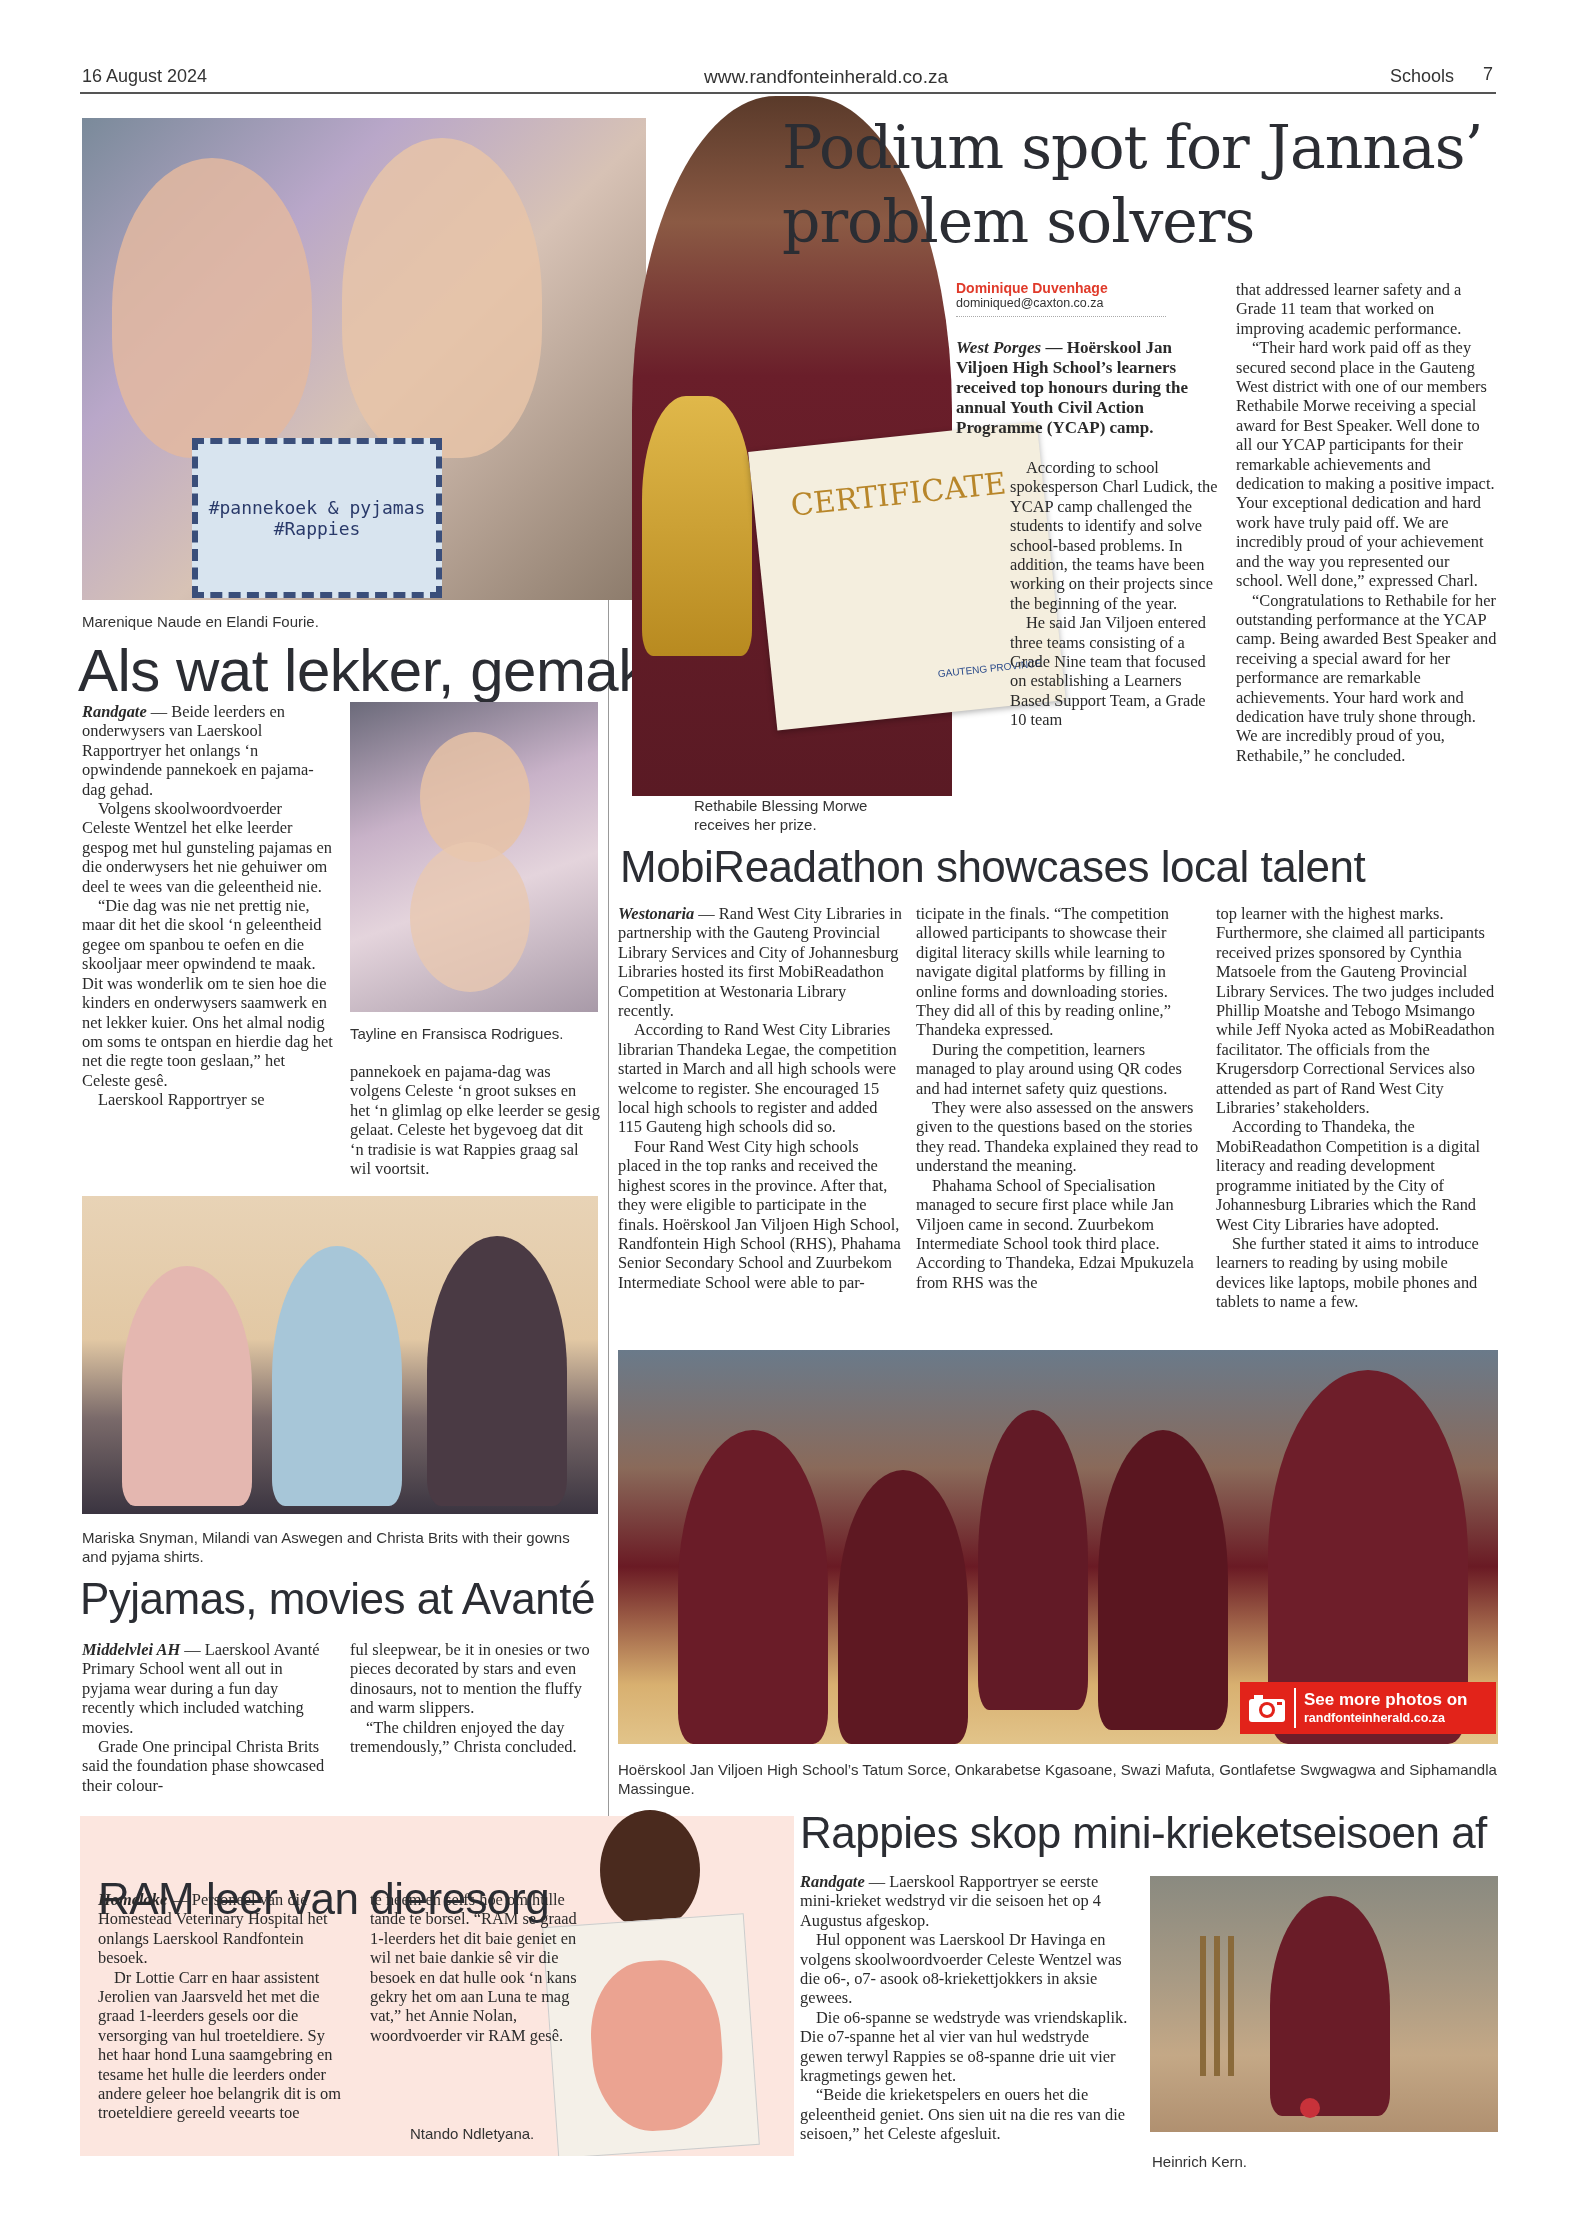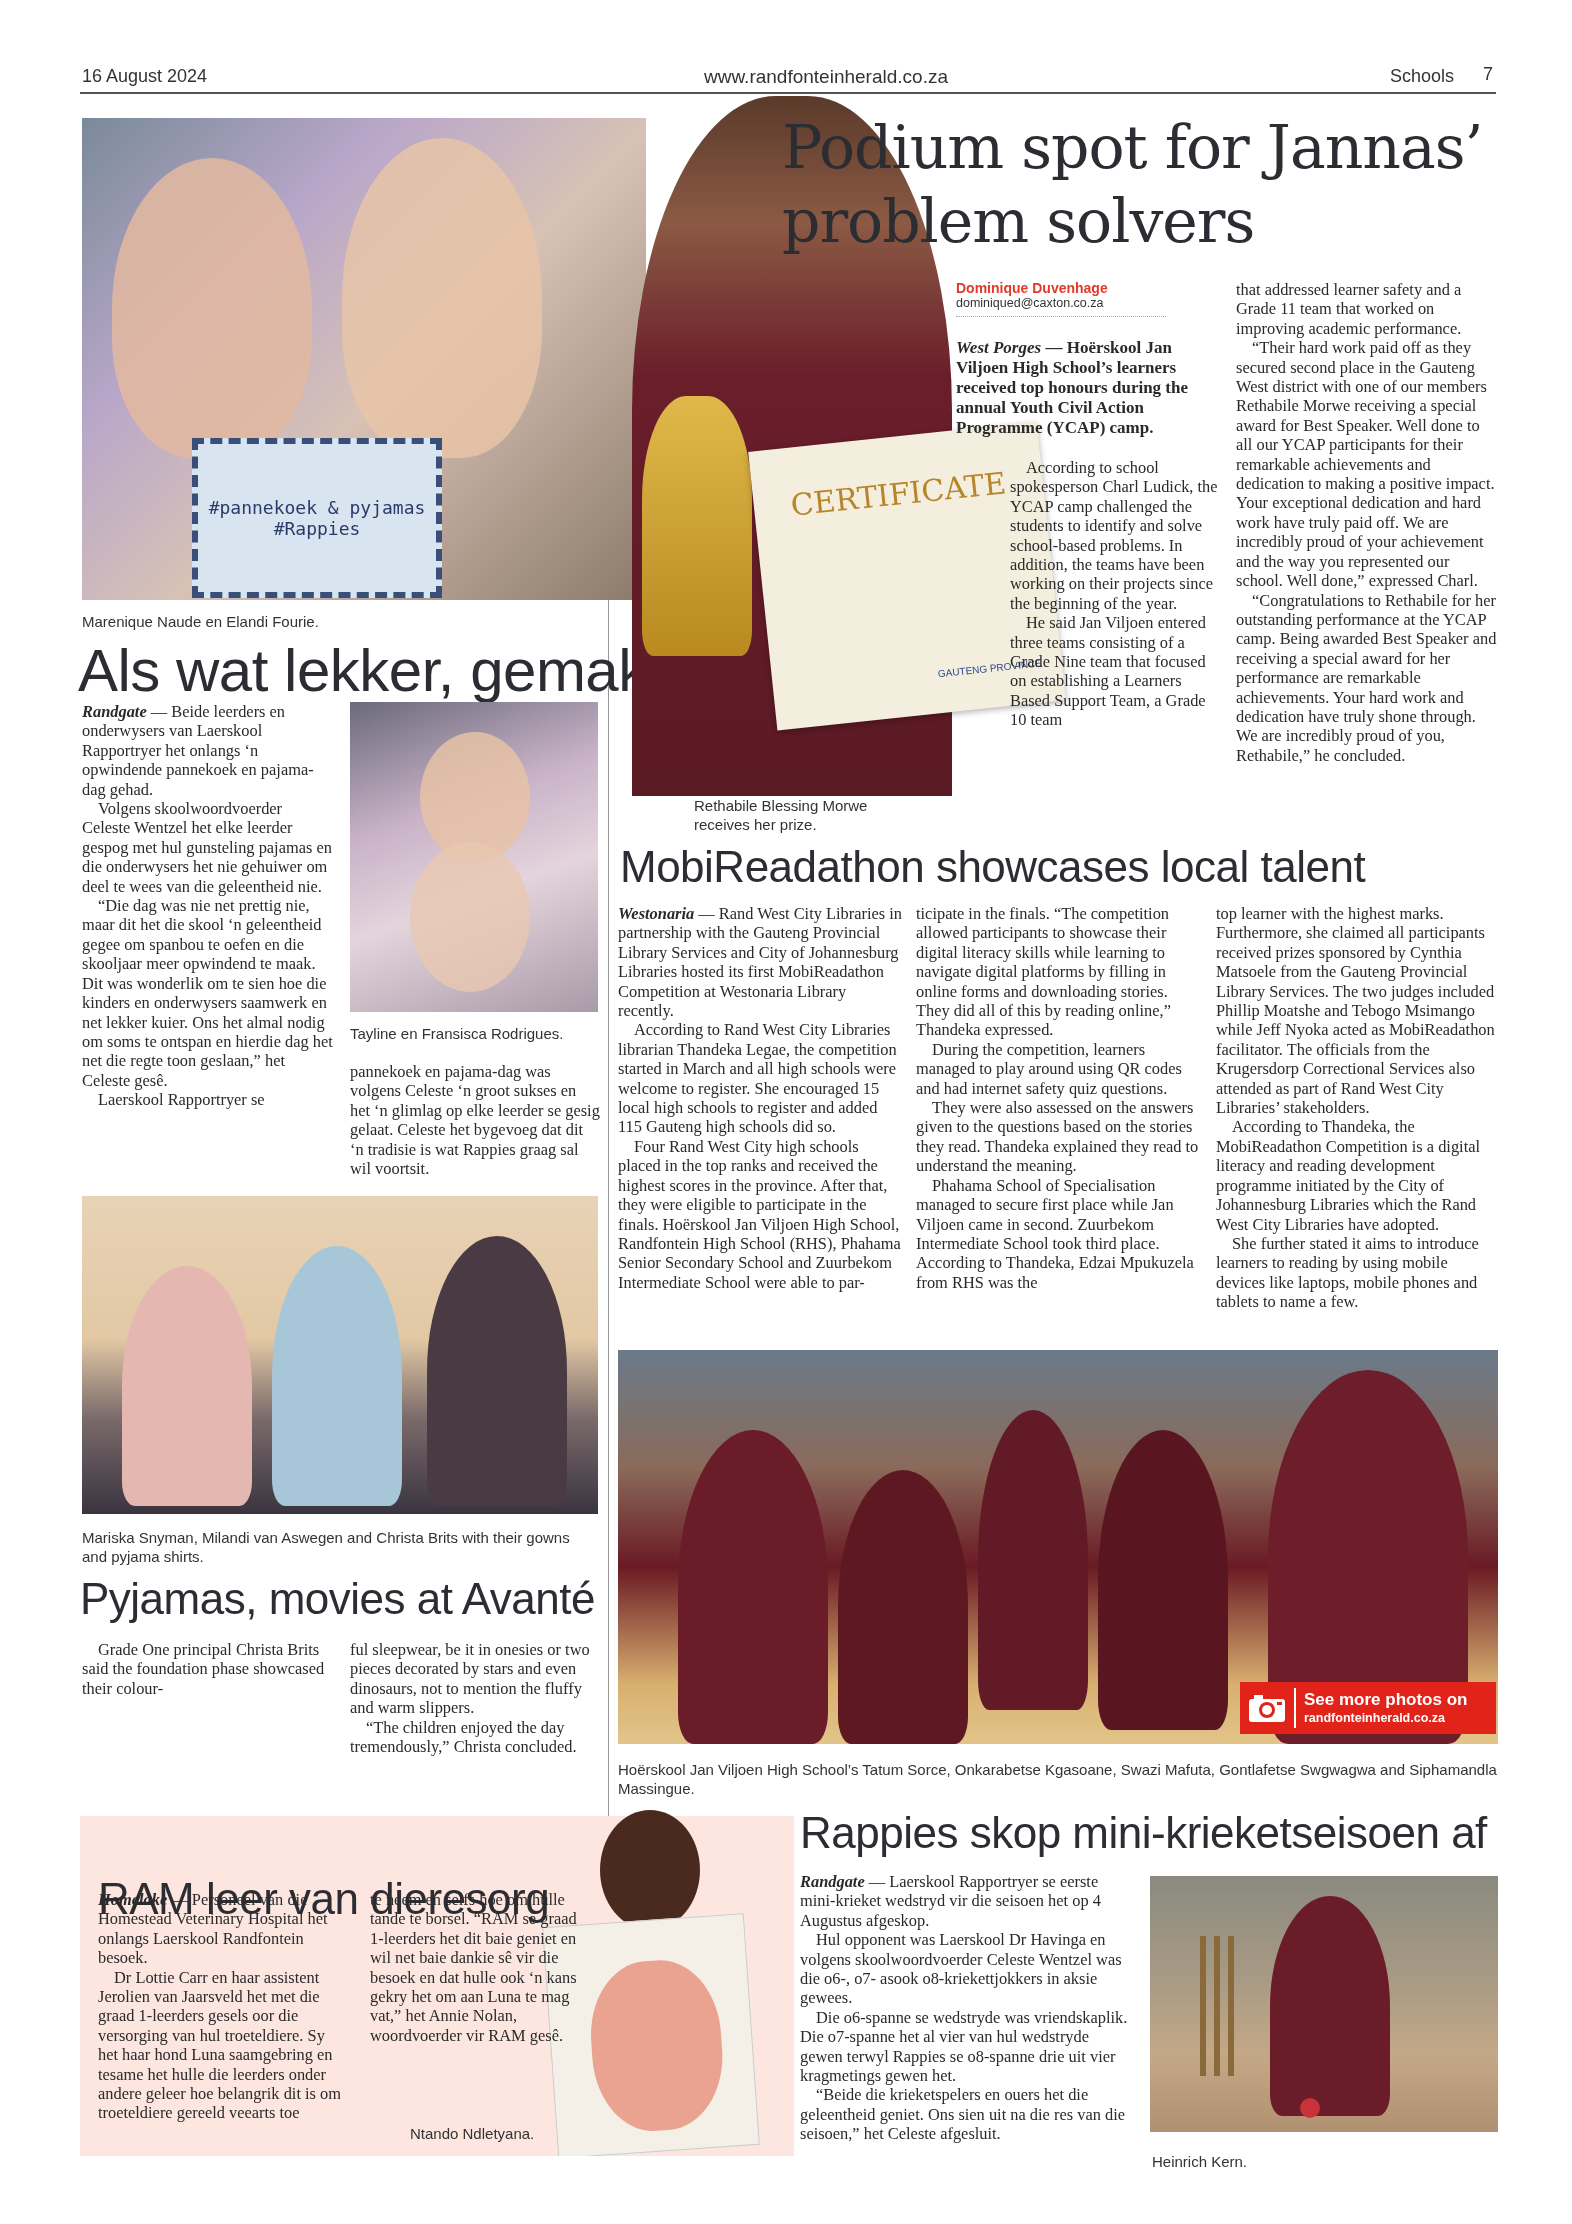--- a/index.html
+++ b/index.html
@@ -59,20 +59,21 @@
 </div>
 
 <div class="photo" style="left:82px;top:1196px;width:516px;height:318px;background:linear-gradient(180deg,#e8d3b6 0%,#e2c8a4 45%,#7a6a6a 70%,#3a3440 100%);">
   <div class="abs" style="left:40px;top:70px;width:130px;height:240px;border-radius:50% 50% 10% 10%;background:#e4b7b0;"></div>
   <div class="abs" style="left:190px;top:50px;width:130px;height:260px;border-radius:50% 50% 10% 10%;background:#a7c6d8;"></div>
   <div class="abs" style="left:345px;top:40px;width:140px;height:270px;border-radius:50% 50% 10% 10%;background:#4a3a44;"></div>
 </div>
 <div class="abs cap" style="left:82px;top:1528px;width:500px;">Mariska Snyman, Milandi van Aswegen and Christa Brits with their gowns and pyjama shirts.</div>
 <h2 class="abs h-sans" style="left:80px;top:1574px;font-size:44px;">Pyjamas, movies at Avanté</h2>
 <div class="abs body" style="left:82px;top:1640px;width:252px;">
+  <p class="first"><span class="dateline">Middelvlei AH</span> <span>— Laerskool Avanté Primary School went all out in pyjama wear during a fun day recently which included watching movies.</span></p>
   <p>Grade One principal Christa Brits said the foundation phase showcased their colour-</p>
 </div>
 <div class="abs body" style="left:350px;top:1640px;width:250px;">
   <p class="first">ful sleepwear, be it in onesies or two pieces decorated by stars and even dinosaurs, not to mention the fluffy and warm slippers.</p>
   <p>“The children enjoyed the day tremendously,” Christa concluded.</p>
 </div>
 
 <div class="photo" style="left:612px;top:96px;width:500px;height:700px;">
   <div class="abs" style="left:20px;top:0;width:320px;height:700px;background:linear-gradient(180deg,#5a3a2a 0%,#8b5a44 18%,#6a1e2a 40%,#5a1a24 100%);border-radius:45% 45% 0 0;"></div>
   <div class="abs" style="left:30px;top:300px;width:110px;height:260px;background:linear-gradient(180deg,#e0b84a,#b88a20);border-radius:40% 40% 10% 10%;"></div>

